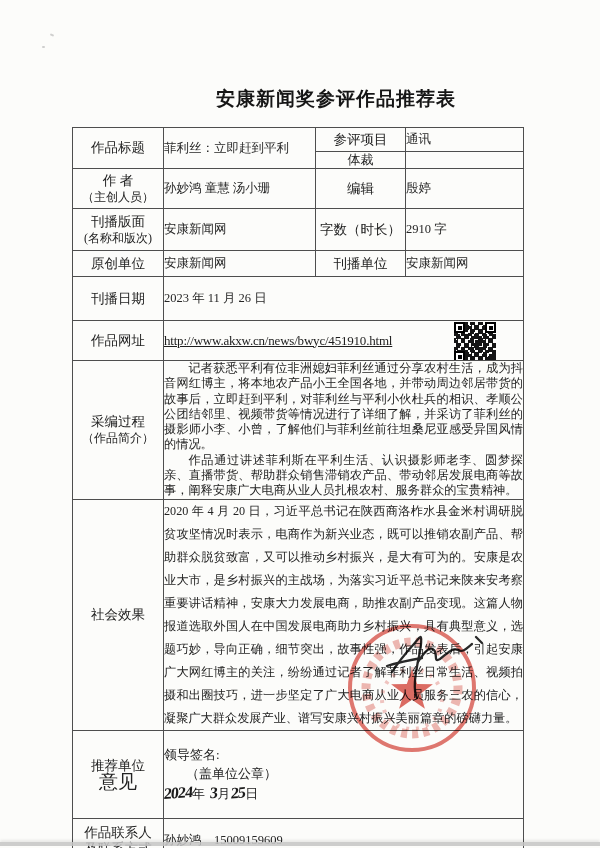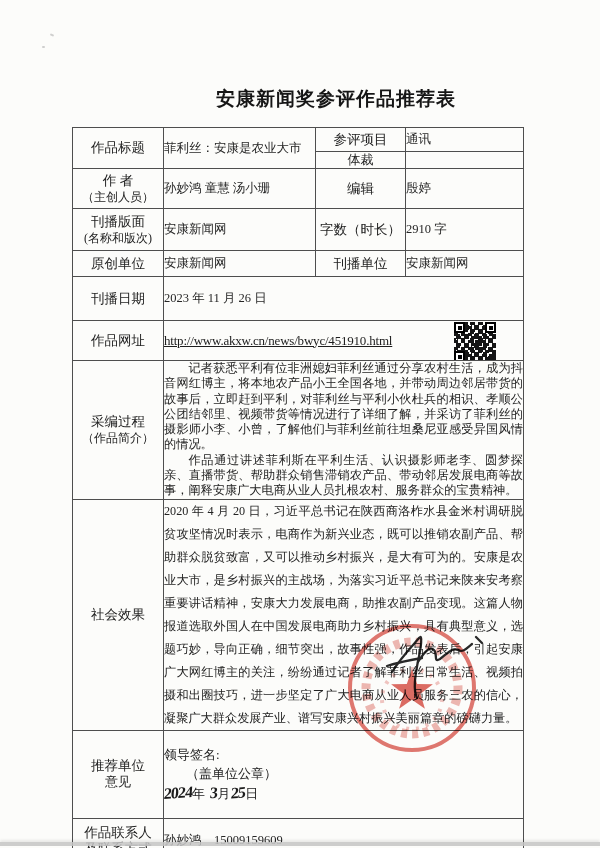--- a/index.html
+++ b/index.html
@@ -60,21 +60,21 @@
   <table class="form">
     <colgroup>
         <col style="width:91px">
         <col style="width:152px">
         <col style="width:90px">
         <col style="width:118px">
       </colgroup>
     <tbody>
       <tr class="r1a">
         <td class="lbl" rowspan="2">作品标题</td>
-        <td class="val" rowspan="2">菲利丝：安康是农业大市</td>
+        <td class="val" rowspan="2">菲利丝：立即赶到平利</td>
         <td class="lbl">参评项目</td>
         <td class="val">通讯</td>
       </tr>
       <tr class="r1b">
         <td class="lbl">体裁</td>
         <td class="val"></td>
       </tr>
       <tr class="r2">
         <td class="lbl">
           <span>作  者</span>
@@ -126,21 +126,21 @@
       </tr>
       <tr class="r8">
         <td class="lbl">社会效果</td>
         <td class="body-cell" colspan="3">
           <p>2020 年 4 月 20 日，习近平总书记在陕西商洛柞水县金米村调研脱贫攻坚情况时表示，电商作为新兴业态，既可以推销农副产品、帮助群众脱贫致富，又可以推动乡村振兴，是大有可为的。安康是农业大市，是乡村振兴的主战场，为落实习近平总书记来陕来安考察重要讲话精神，安康大力发展电商，助推农副产品变现。这篇人物报道选取外国人在中国发展电商助力乡村振兴，具有典型意义，选题巧妙，导向正确，细节突出，故事性强，作品发表后，引起安康广大网红博主的关注，纷纷通过记者了解菲利丝日常生活、视频拍摄和出圈技巧，进一步坚定了广大电商从业人员服务三农的信心，凝聚广大群众发展产业、谱写安康兴村振兴美丽篇章的磅礴力量。</p>
         </td>
       </tr>
       <tr class="r9">
         <td class="lbl">
           <span>推荐单位</span>
-          <span class="l2" style="font-size:13px">意见</span>
+          <span class="l2" style="font-size:19px">意见</span>
         </td>
         <td class="sign-cell" colspan="3">
           <div>领导签名:</div>
           <div class="seal-note">（盖单位公章）</div>
           <div class="sign-date">
             <span class="hw">2024</span><span>年</span>
             <span class="hw">3</span><span>月</span><span class="hw">25</span><span>日</span>
           </div>
         </td>
       </tr>

